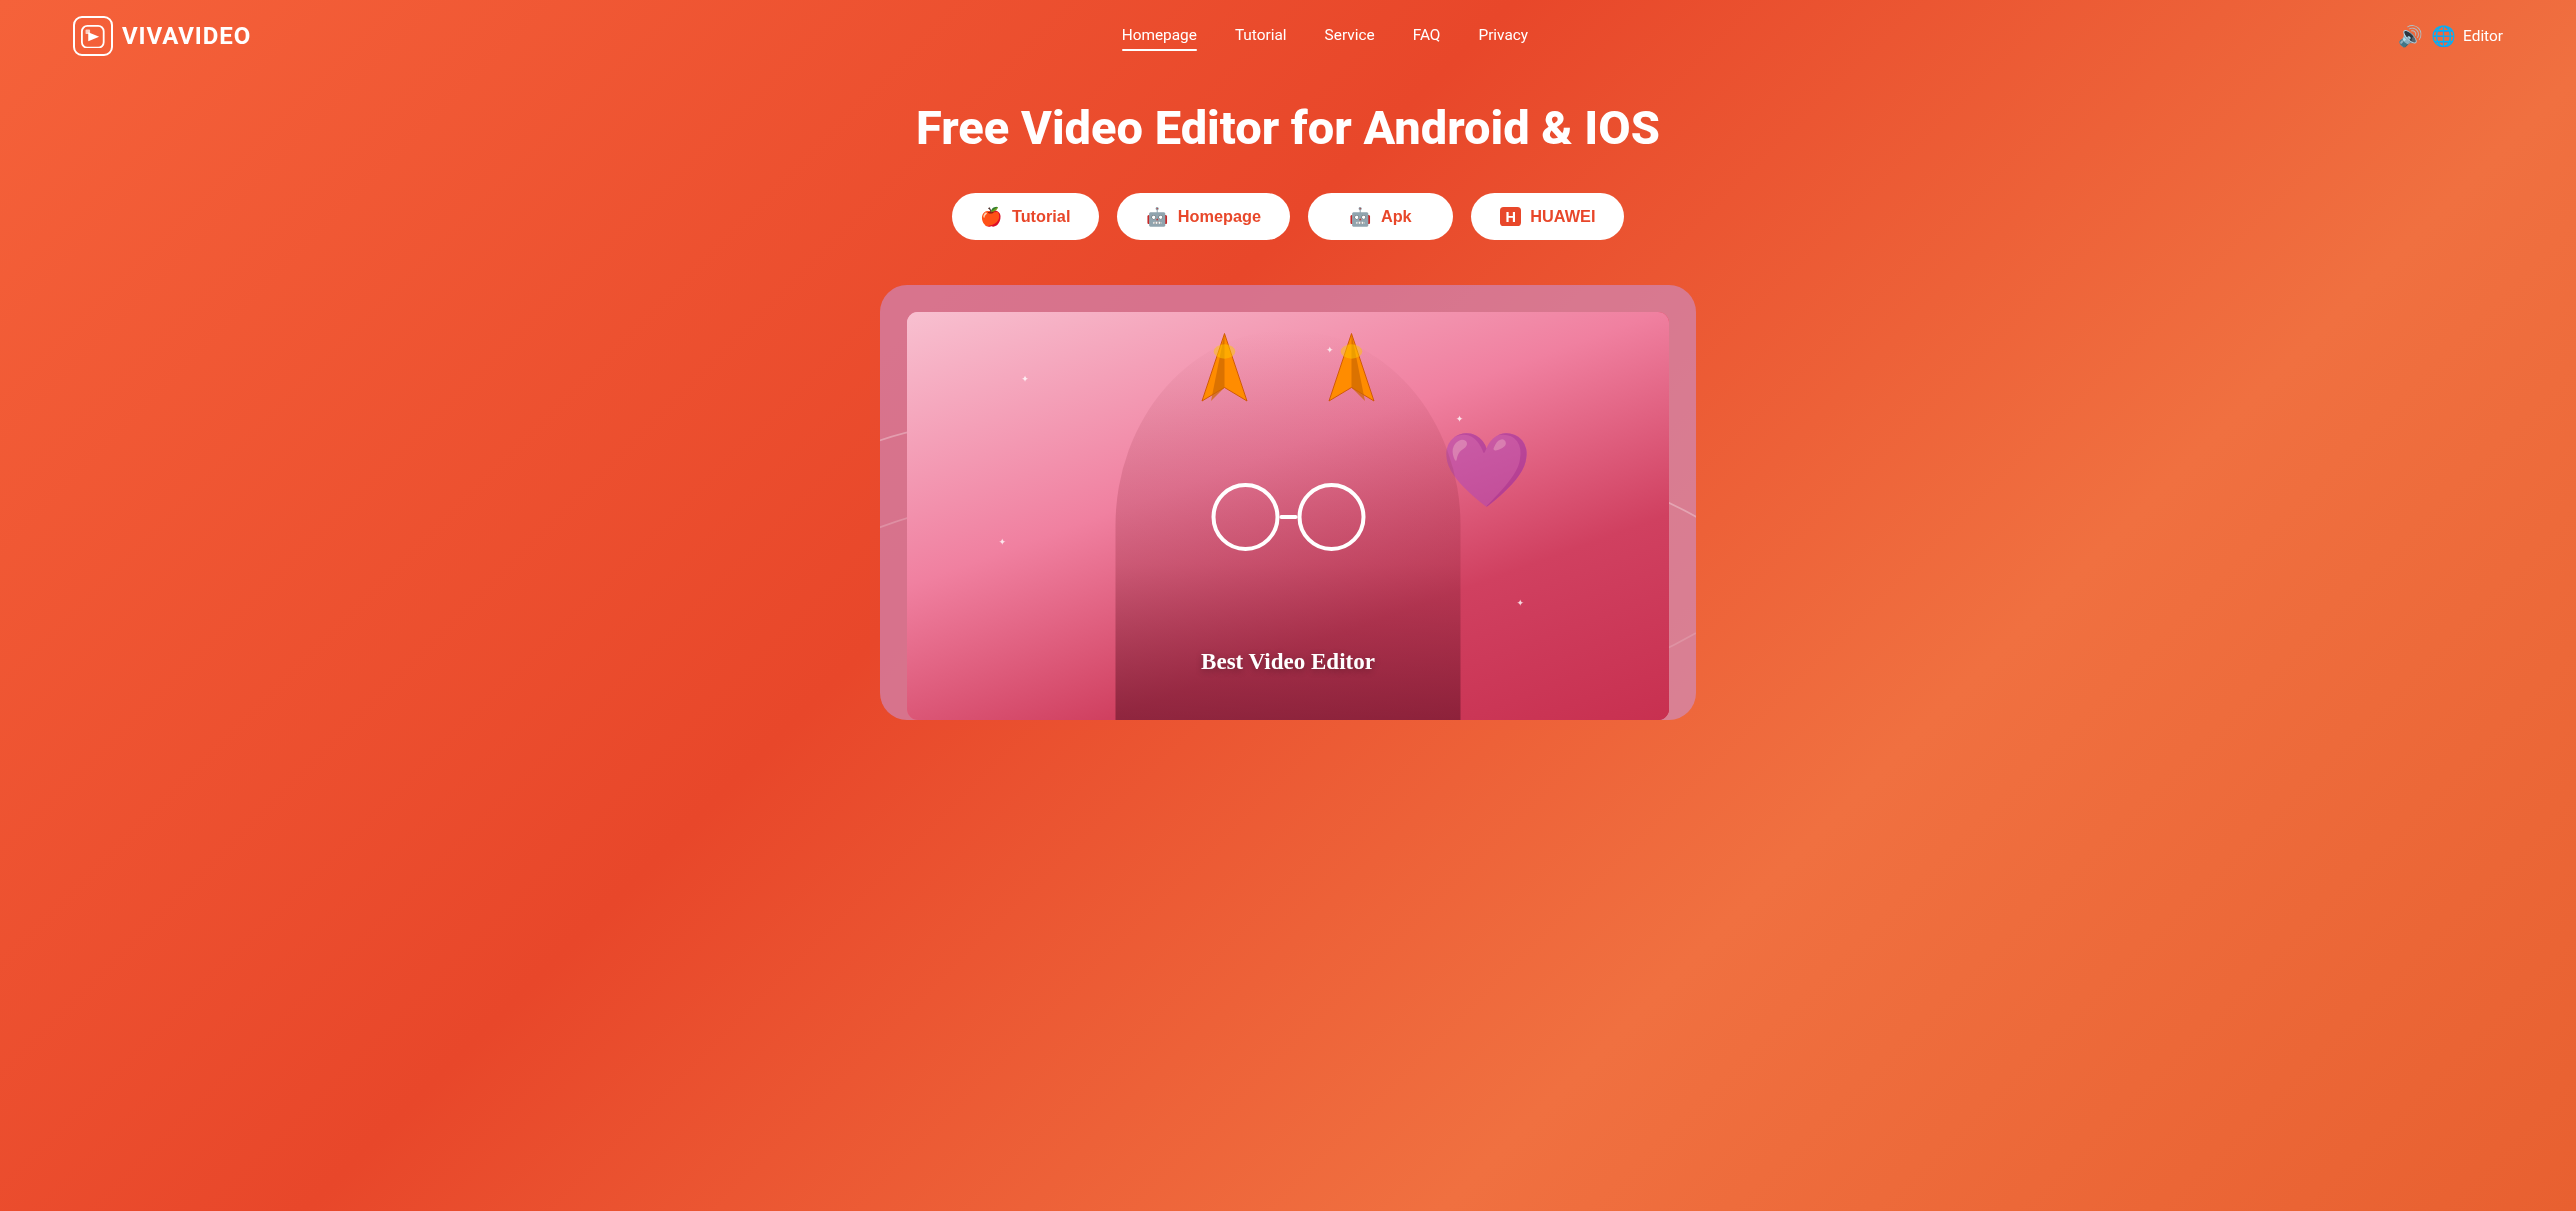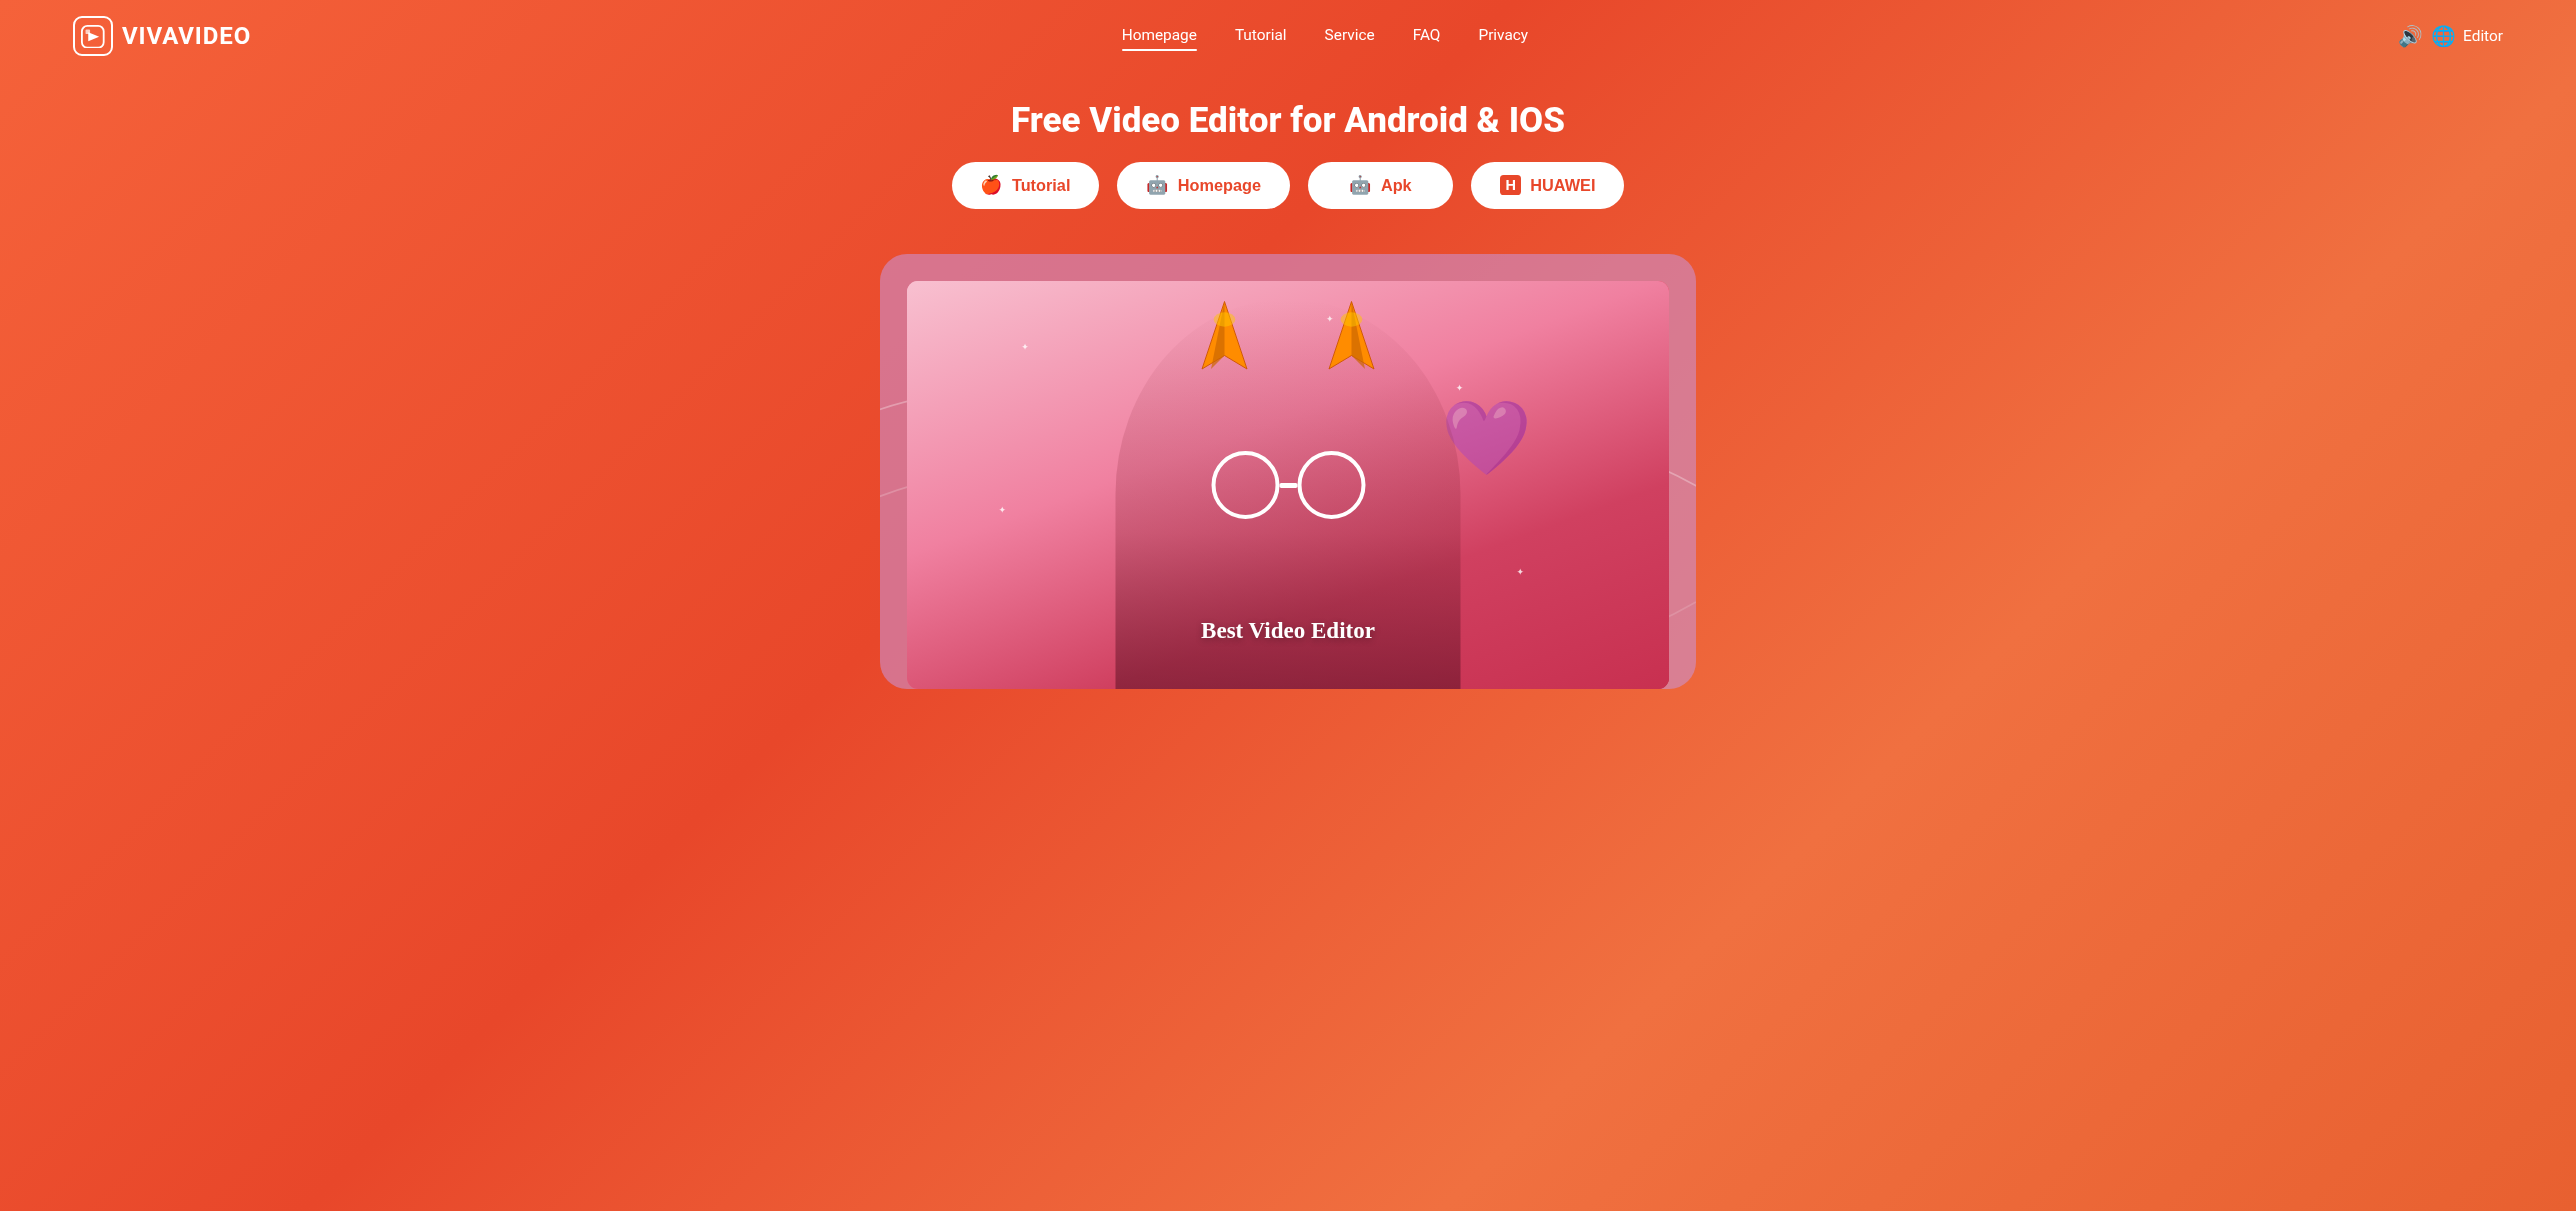--- a/index.html
+++ b/index.html
@@ -83,24 +83,24 @@
     
     .main-content {
       display: flex;
       flex-direction: column;
       align-items: center;
       padding-top: 27px;
     }
 
     .hero-title {
       color: white;
-      font-size: 35px;
+      font-size: 47px;
       font-weight: 800;
       text-align: left;
-      margin-bottom: 20px;
+      margin-bottom: 37px;
       line-height: 1.2;
     }
 
     
     .buttons-row {
       display: flex;
       gap: 18px;
       margin-bottom: 45px;
       flex-wrap: wrap;
       justify-content: center;

